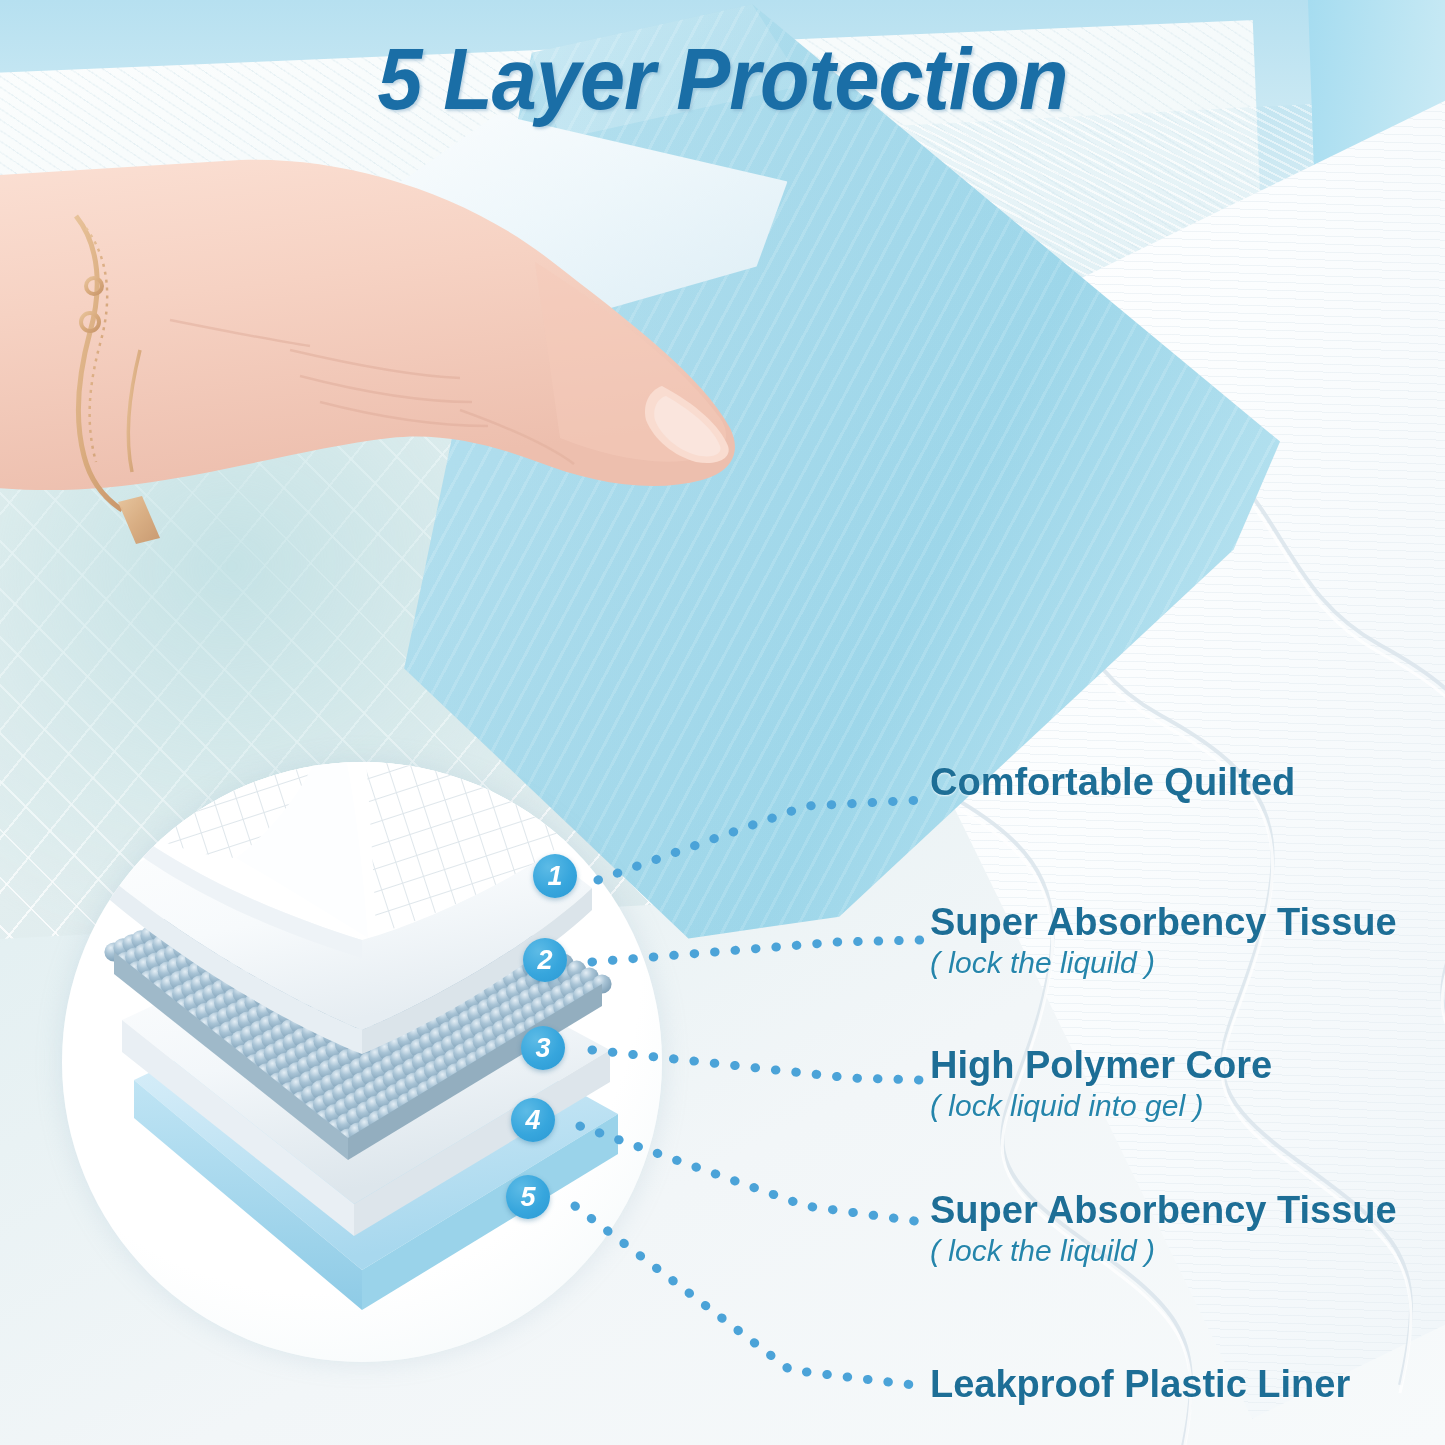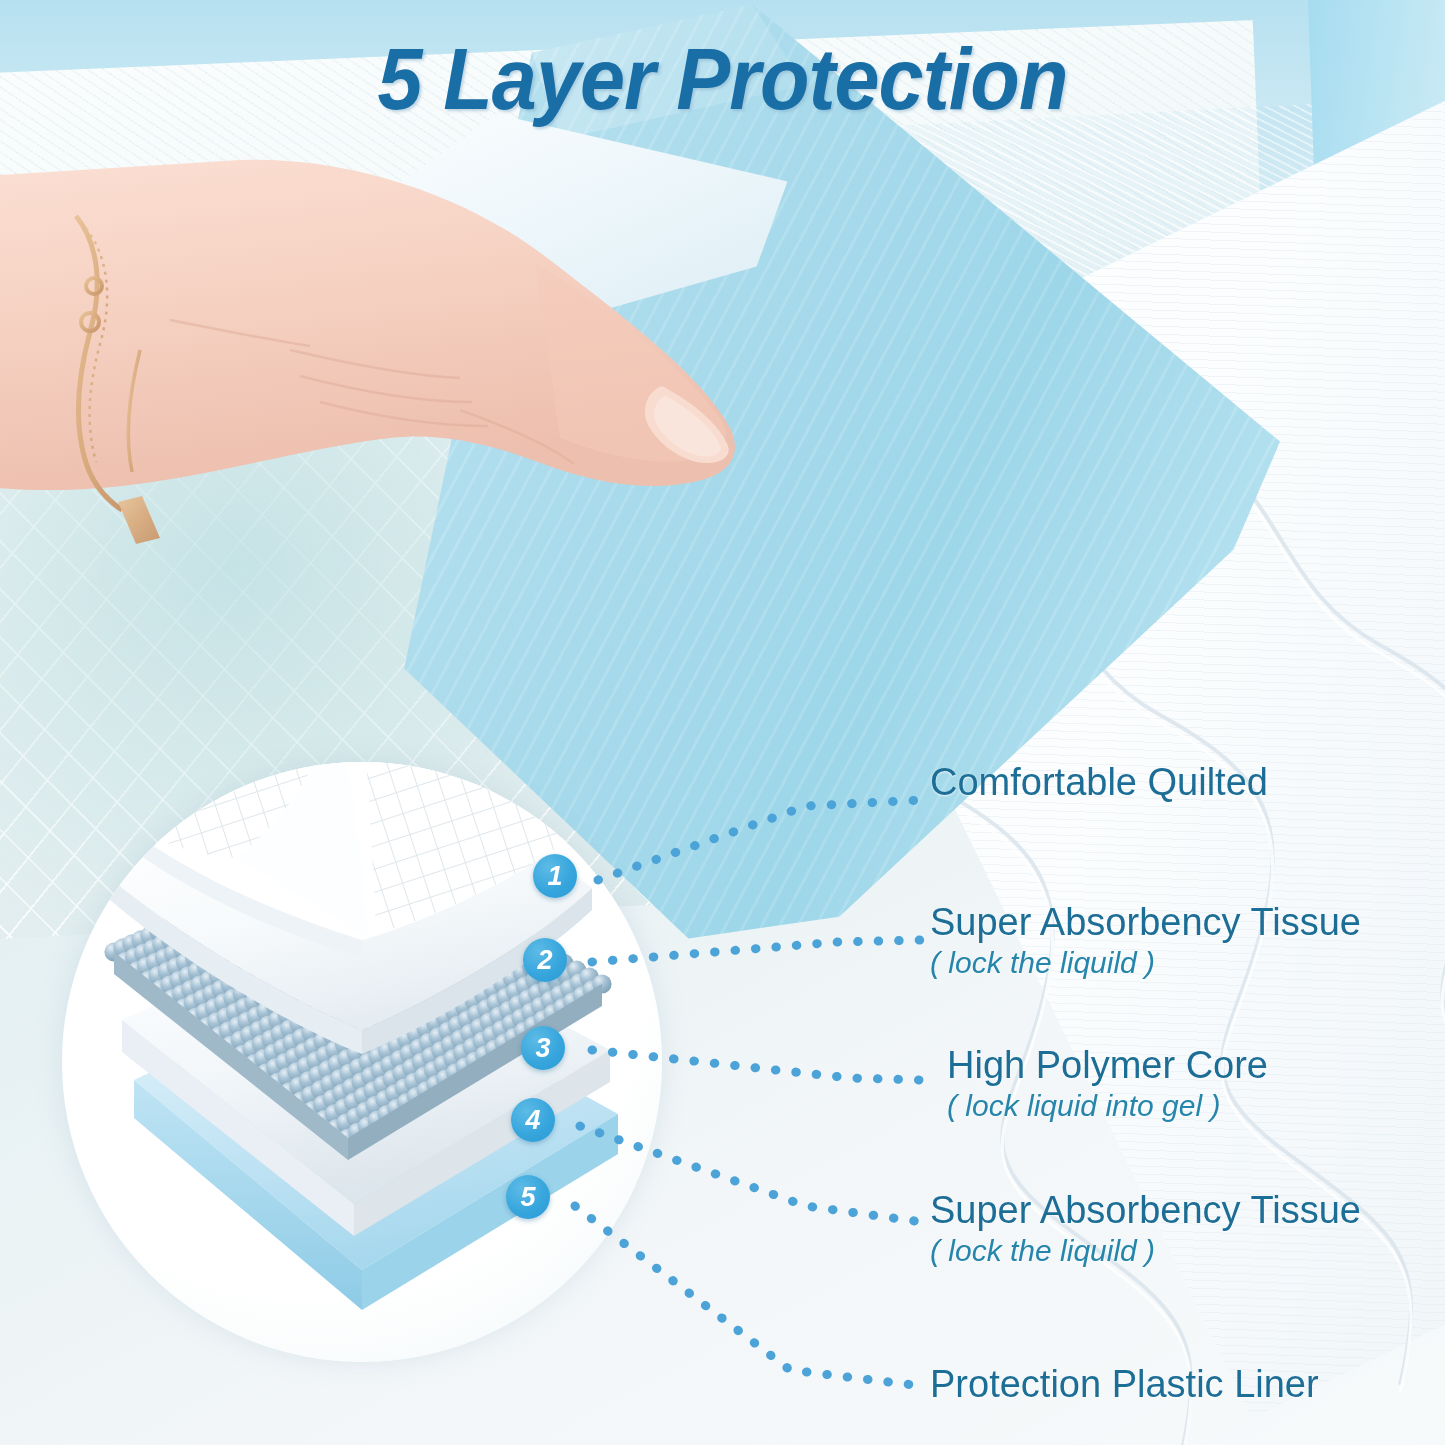--- a/index.html
+++ b/index.html
@@ -151,21 +151,21 @@
     letter-spacing:-1px;
     transform:scaleX(.92);
     text-shadow:2px 2px 3px rgba(120,165,195,.45);
     z-index:50;
     white-space:nowrap;
   }
 
   .labels{ position:absolute; left:0; top:0; width:1445px; height:1445px; z-index:45; }
   .label{ position:absolute; left:930px; }
   .label .main{
-    font-size:38px; font-weight:normal; color:#1d6e96;
+    font-size:38px; font-weight:bold; color:#1d6e96;
     line-height:1.18; white-space:nowrap;
     text-shadow:0 1px 2px rgba(255,255,255,.8);
   }
   .label .sub{
     font-size:30px; font-style:italic; color:#2585ab;
     line-height:1.2; white-space:nowrap;
     text-shadow:0 1px 2px rgba(255,255,255,.8);
   }
 </style>
 </head>
@@ -950,29 +950,29 @@
 
     <div class="label" style="top:760px;">
       <div class="main">Comfortable Quilted</div>
     </div>
 
     <div class="label" style="top:900px;">
       <div class="main">Super Absorbency Tissue</div>
       <div class="sub">( lock the liquild )</div>
     </div>
 
-    <div class="label" style="top:1043px;margin-left:17px;">
+    <div class="label" style="top:1043px;">
       <div class="main">High Polymer Core</div>
       <div class="sub">( lock liquid into gel )</div>
     </div>
 
     <div class="label" style="top:1188px;">
       <div class="main">Super Absorbency Tissue</div>
       <div class="sub">( lock the liquild )</div>
     </div>
 
     <div class="label" style="top:1362px;">
-      <div class="main">Protection Plastic Liner</div>
+      <div class="main">Leakproof Plastic Liner</div>
     </div>
 
   </div>
 
 </div>
 
 </body></html>

